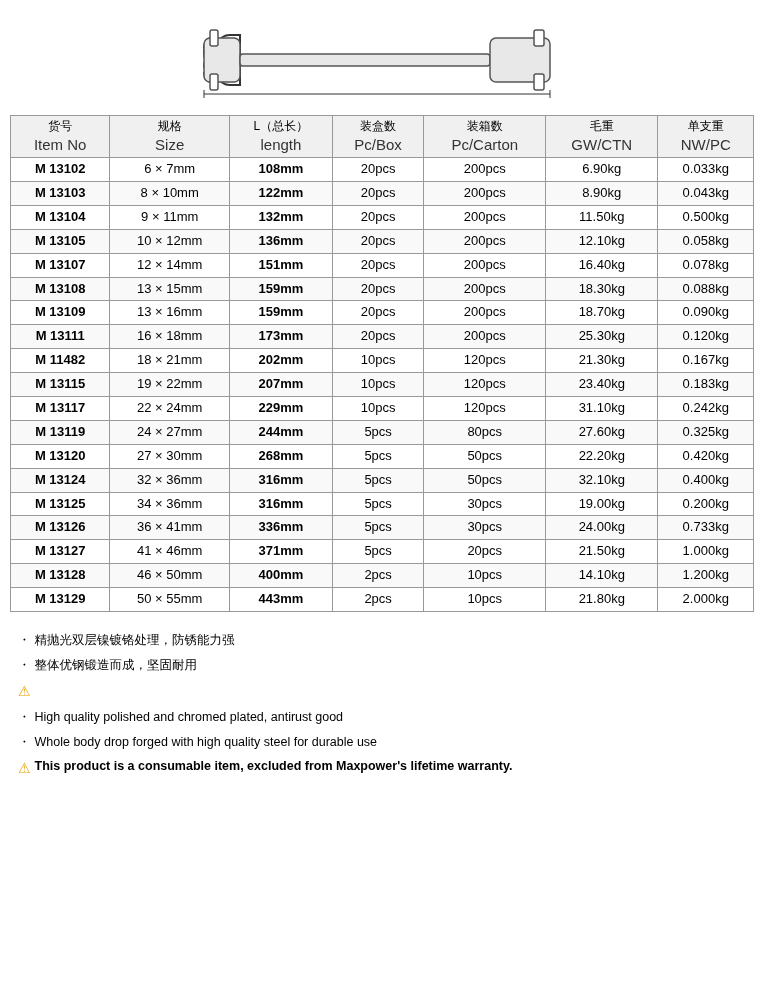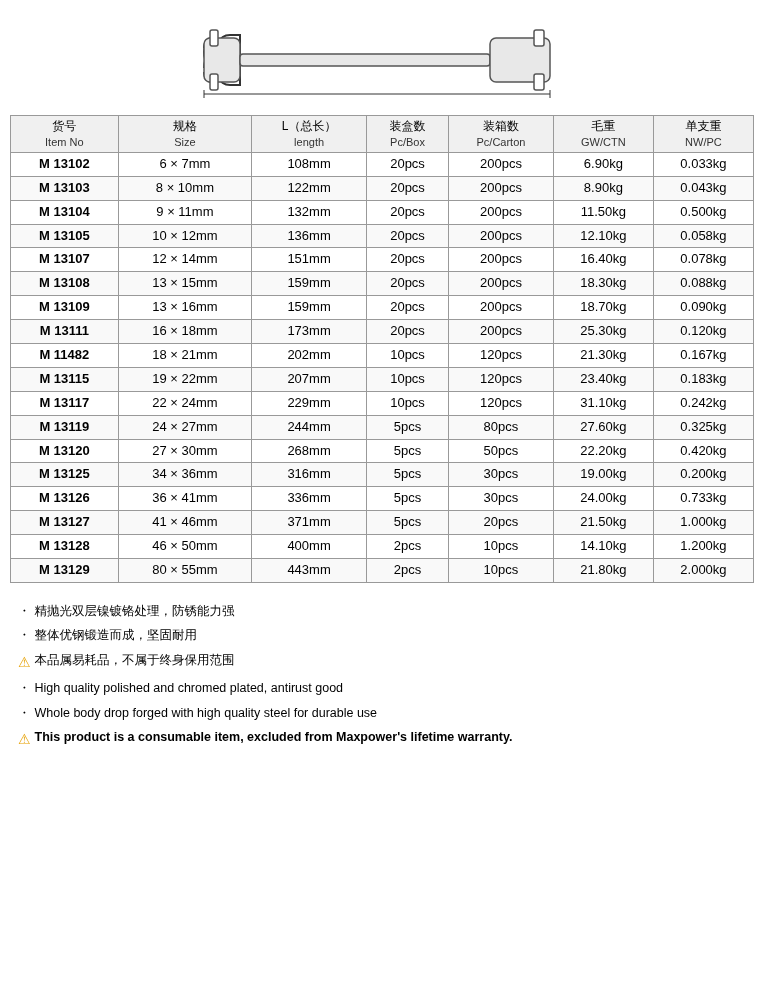--- a/index.html
+++ b/index.html
@@ -59,35 +59,35 @@
       font-size: 12px;
     }
 
     .data-table thead th .zh {
       display: block;
       font-size: 12px;
     }
 
     .data-table thead th .en {
       display: block;
-      font-size: 11px;
+      font-size: 15px;
       color: #333;
     }
 
     .data-table tbody tr:nth-child(even) {
       background: #f9f9f9;
     }
 
     .data-table tbody td:first-child {
       font-weight: bold;
     }
 
     
     .bold-val {
-      font-weight: normal;
+      font-weight: bold;
     }
 
     
     .notes-section {
       margin-top: 12px;
       padding: 5px 8px;
       font-size: 12.5px;
       line-height: 1.8;
     }
 
@@ -290,20 +290,29 @@
         <tr>
           <td>M 13120</td>
           <td>27 × 30mm</td>
           <td class="bold-val">268mm</td>
           <td>5pcs</td>
           <td>50pcs</td>
           <td>22.20kg</td>
           <td>0.420kg</td>
         </tr>
         <tr>
+          <td>M 13124</td>
+          <td>32 × 36mm</td>
+          <td class="bold-val">316mm</td>
+          <td>5pcs</td>
+          <td>50pcs</td>
+          <td>32.10kg</td>
+          <td>0.400kg</td>
+        </tr>
+        <tr>
           <td>M 13125</td>
           <td>34 × 36mm</td>
           <td class="bold-val">316mm</td>
           <td>5pcs</td>
           <td>30pcs</td>
           <td>19.00kg</td>
           <td>0.200kg</td>
         </tr>
         <tr>
           <td>M 13126</td>
@@ -327,42 +336,41 @@
           <td>M 13128</td>
           <td>46 × 50mm</td>
           <td class="bold-val">400mm</td>
           <td>2pcs</td>
           <td>10pcs</td>
           <td>14.10kg</td>
           <td>1.200kg</td>
         </tr>
         <tr>
           <td>M 13129</td>
-          <td>80 × 55mm</td>
+          <td>50 × 55mm</td>
           <td class="bold-val">443mm</td>
           <td>2pcs</td>
           <td>10pcs</td>
           <td>21.80kg</td>
           <td>2.000kg</td>
         </tr>
       </tbody>
   </table>
 
   <div class="notes-section" id="notes-container">
   <div class="note-line">
         <span>・</span>
         <span>精抛光双层镍镀铬处理，防锈能力强</span>
       </div>
       <div class="note-line">
         <span>・</span>
         <span>整体优钢锻造而成，坚固耐用</span>
       </div>
       <div class="note-line">
         <span class="warning-icon">⚠</span>
-        <span>本品属易耗品，不属于终身保用范围</span>
       </div>
       <div class="note-line">
         <span>・</span>
         <span>High quality polished and chromed plated, antirust good</span>
       </div>
       <div class="note-line">
         <span>・</span>
         <span>Whole body drop forged with high quality steel for durable use</span>
       </div>
       <div class="note-line">

